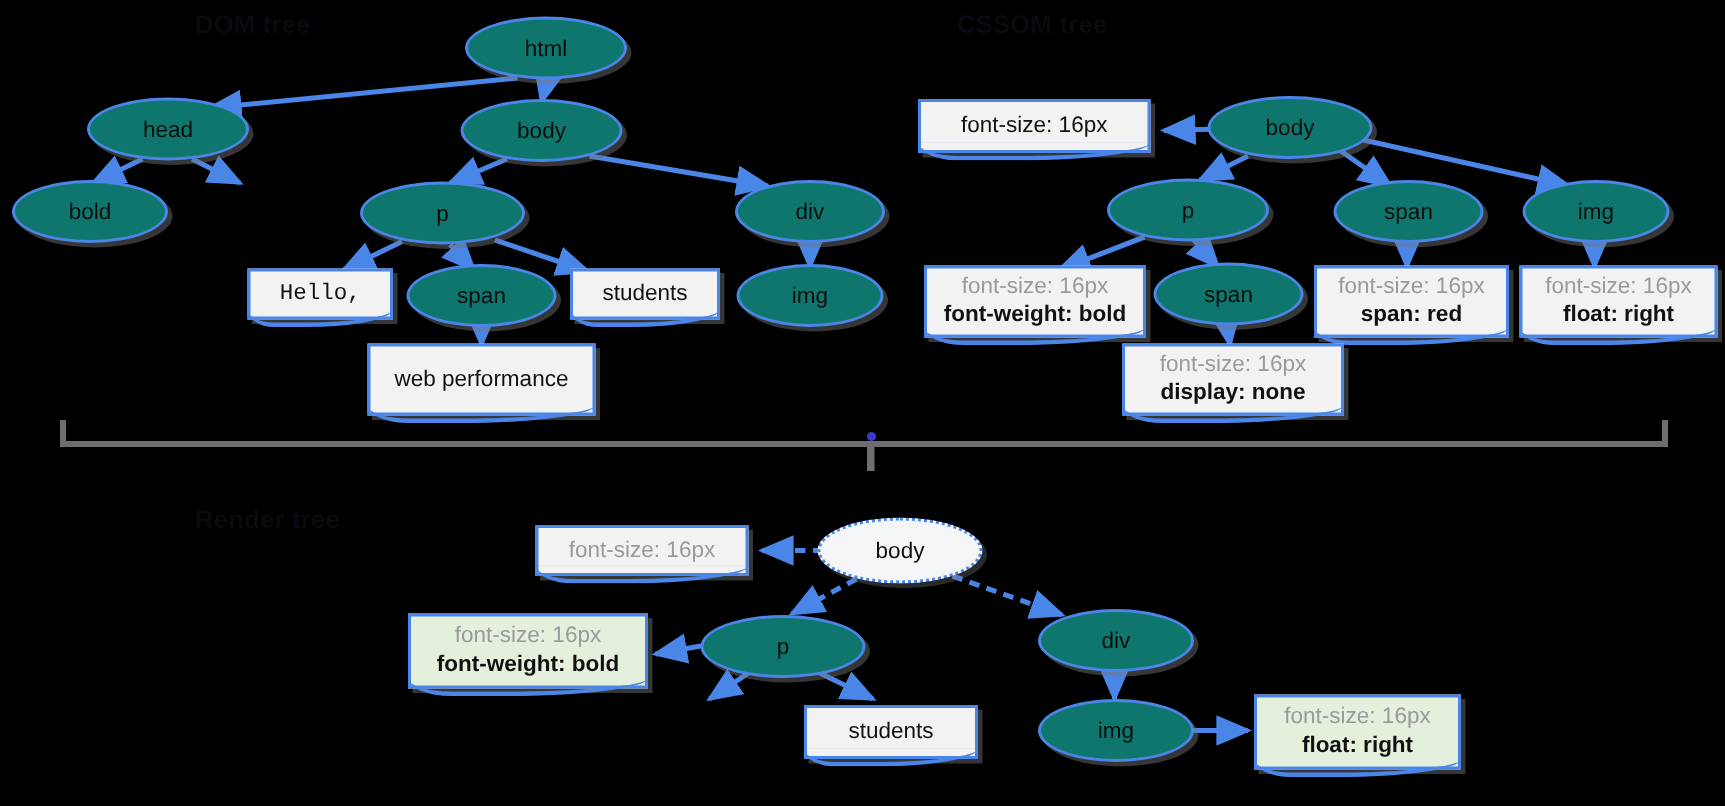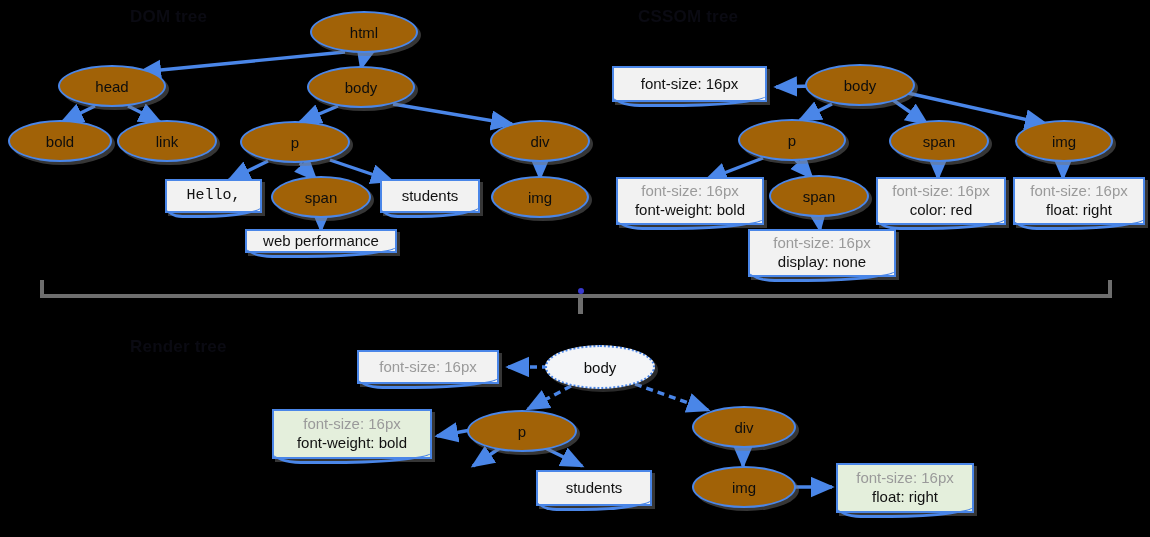--- a/index.html
+++ b/index.html
@@ -21,21 +21,21 @@
     color:#0a0a12;
     white-space:nowrap;
     letter-spacing:.2px;
     z-index:6;
   }
 
   
   .node{
     position:absolute;
     display:flex;align-items:center;justify-content:center;
-    background:#a16207;
+    background:#0f766e;
     border:2.5px solid #4A86E8;
     border-radius:50%;
     color:#0d0d0d;
     font-size:15px;
     box-sizing:border-box;
     z-index:4;
     box-shadow:3px 3px 0 rgba(120,120,120,.45);
   }
   .node.dotted{
     background:#F4F5F7;
@@ -53,21 +53,21 @@
     color:#111;
     font-size:15px;
     box-sizing:border-box;
     z-index:4;
     box-shadow:3px 3px 0 rgba(120,120,120,.45);
     padding:7px 8px;
     line-height:1.26;
   }
   .box.green{background:#E4EFDC;}
   .box .inherited{color:#9a9a9a;}
-  .box .own{color:#111;}
+  .box .own{color:#111;font-weight:bold;}
   .box .plain{color:#111;}
 
   
   .box::after{
     content:"";
     position:absolute;
     left:-2px;right:-2px;bottom:-7px;height:9px;
     border-bottom:3px solid #4A86E8;
     border-radius:0 0 60% 18%/0 0 100% 100%;
     pointer-events:none;
@@ -169,43 +169,40 @@
   </div>
   <div class="node" style="left:58px;top:65px;width:108px;height:42px;text-align:center;">
     <span>head</span>
   </div>
   <div class="node" style="left:307px;top:66px;width:108px;height:42px;">
     <span>body</span>
   </div>
   <div class="node" style="left:8px;top:120px;width:104px;height:42px;">
     <span>bold</span>
   </div>
-  <div class="node" style="left:117px;top:120px;width:100px;height:42px;">
-    <span>link</span>
-  </div>
   <div class="node" style="left:240px;top:121px;width:110px;height:42px;">
     <span>p</span>
   </div>
   <div class="node" style="left:490px;top:120px;width:100px;height:42px;">
     <span>div</span>
   </div>
   <div class="node" style="left:271px;top:176px;width:100px;height:42px;">
     <span>span</span>
   </div>
   <div class="node" style="left:491px;top:176px;width:98px;height:42px;">
     <span>img</span>
   </div>
 
   <div class="box" style="left:165px;top:179px;width:97px;height:34px;font-family:Liberation Mono, monospace;">
     <span class="plain">Hello,</span>
   </div>
   <div class="box" style="left:380px;top:179px;width:100px;height:34px;">
     <span class="plain">students</span>
   </div>
-  <div class="box" style="left:245px;top:229px;width:152px;height:24px;">
+  <div class="box" style="left:245px;top:229px;width:152px;height:48px;">
     <span class="plain">web performance</span>
   </div>
 
   <div class="node" style="left:805px;top:64px;width:110px;height:42px;">
     <span>body</span>
   </div>
   <div class="node" style="left:738px;top:119px;width:108px;height:42px;">
     <span>p</span>
   </div>
   <div class="node" style="left:769px;top:175px;width:100px;height:42px;">
@@ -220,21 +217,21 @@
 
   <div class="box" style="left:612px;top:66px;width:155px;height:36px;">
     <span class="plain">font-size: 16px</span>
   </div>
   <div class="box" style="left:616px;top:177px;width:148px;height:48px;">
     <span class="inherited">font-size: 16px</span>
     <span class="own">font-weight: bold</span>
   </div>
   <div class="box" style="left:876px;top:177px;width:130px;height:48px;">
     <span class="inherited">font-size: 16px</span>
-    <span class="own">color: red</span>
+    <span class="own">span: red</span>
   </div>
   <div class="box" style="left:1013px;top:177px;width:132px;height:48px;">
     <span class="inherited">font-size: 16px</span>
     <span class="own">float: right</span>
   </div>
   <div class="box" style="left:748px;top:229px;width:148px;height:48px;">
     <span class="inherited">font-size: 16px</span>
     <span class="own">display: none</span>
   </div>
 

